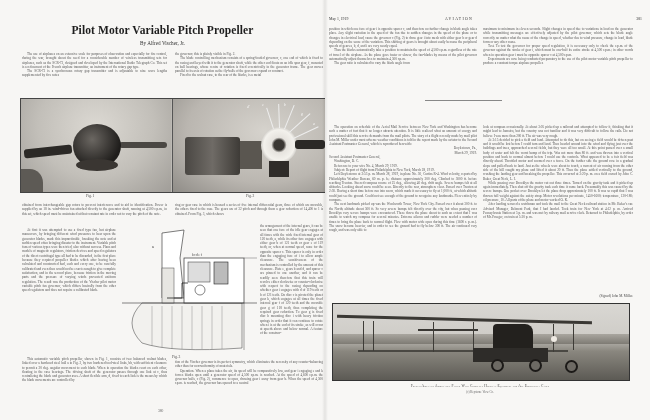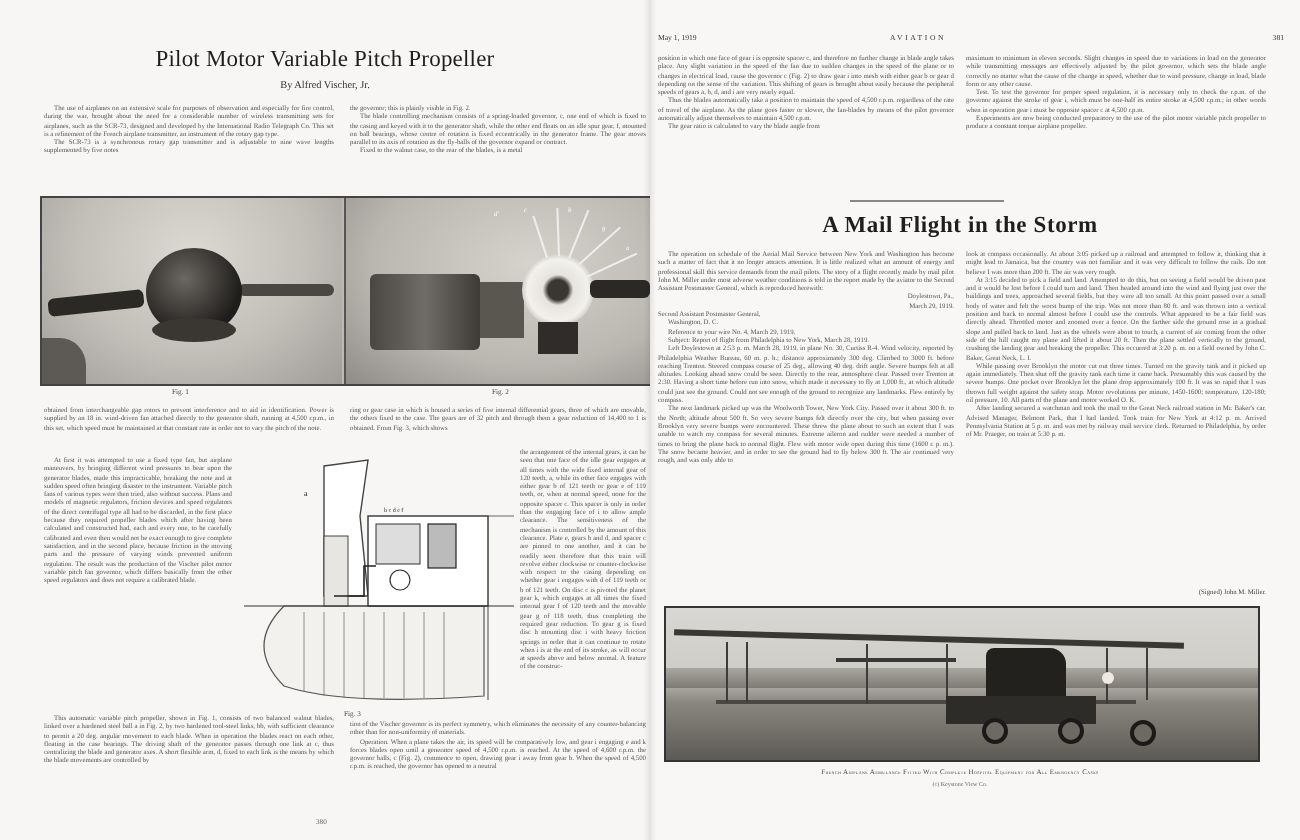--- a/index.html
+++ b/index.html
@@ -17,21 +17,21 @@
   .gutter { position: absolute; left: 322px; top: 0; width: 6px; height: 420px;
     background: linear-gradient(90deg, rgba(0,0,0,0.0), rgba(0,0,0,0.08), rgba(0,0,0,0.0)); }
 
   .col-text { font-size: 3.4px; line-height: 4.3px; text-align: justify; color: #555; }
   .col-text p { margin: 0; text-indent: 5px; }
   .col-text p.noindent { text-indent: 0; }
   .col-text .right-align { text-align: right; }
 
   
   .art1-title { position: absolute; left: 0; width: 325px; top: 24px; text-align: center;
-    font-size: 11.5px; font-weight: normal; color: #1e1e1e; letter-spacing: 0.1px; }
+    font-size: 11.5px; font-weight: bold; color: #1e1e1e; letter-spacing: 0.1px; }
   .art1-byline { position: absolute; left: 0; width: 325px; top: 40px; text-align: center;
     font-size: 5.2px; color: #333; }
   .l-intro-a { position: absolute; left: 22px; top: 52px; width: 145px; }
   .l-intro-b { position: absolute; left: 175px; top: 52px; width: 148px; }
 
   .photo-box { position: absolute; left: 20px; top: 98px; width: 304px; height: 93px;
     border: 1px solid #444; background: #bdbab5; overflow: hidden; }
   .photo-fig1 { position: absolute; left: 0; top: 0; width: 150px; height: 93px;
     background: radial-gradient(ellipse at 50% 30%, #dcd9d3 0%, #c2bfb9 55%, #a09d98 100%); }
   .photo-fig2 { position: absolute; left: 151px; top: 0; width: 153px; height: 93px;
@@ -190,21 +190,20 @@
       <p>Thus the blades automatically take a position to maintain the speed of 4,500 r.p.m. regardless of the rate of travel of the airplane. As the plane goes faster or slower, the fan-blades by means of the pilot governor automatically adjust themselves to maintain 4,500 r.p.m.</p>
       <p>The gear ratio is calculated to vary the blade angle from</p>
     </div>
     <div class="col-text r-top-b">
       <p class="noindent">maximum to minimum in eleven seconds. Slight changes in speed due to variations in load on the generator while transmitting messages are effectively adjusted by the pilot governor, which sets the blade angle correctly no matter what the cause of the change in speed, whether due to wind pressure, change in load, blade form or any other cause.</p>
       <p>Test. To test the governor for proper speed regulation, it is necessary only to check the r.p.m. of the governor against the stroke of gear i, which must be one-half its entire stroke at 4,500 r.p.m.; in other words when in operation gear i must be opposite spacer c at 4,500 r.p.m.</p>
       <p>Experiments are now being conducted preparatory to the use of the pilot motor variable pitch propeller to produce a constant torque airplane propeller.</p>
     </div>
 
     <div class="rule"></div>
-    <div class="art2-title">A Mail Flight in the Storm</div>
 
     <div class="col-text r-col-a">
       <p>The operation on schedule of the Aerial Mail Service between New York and Washington has become such a matter of fact that it no longer attracts attention. It is little realized what an amount of energy and professional skill this service demands from the mail pilots. The story of a flight recently made by mail pilot John M. Miller under most adverse weather conditions is told in the report made by the aviator to the Second Assistant Postmaster General, which is reproduced herewith:</p>
       <p class="right-align">Doylestown, Pa.,</p>
       <p class="right-align">March 29, 1919.</p>
       <p class="noindent">Second Assistant Postmaster General,</p>
       <p>Washington, D. C.</p>
       <p>Reference to your wire No. 4, March 29, 1919.</p>
       <p>Subject: Report of flight from Philadelphia to New York, March 28, 1919.</p>
       <p>Left Doylestown at 2:53 p. m. March 28, 1919, in plane No. 30, Curtiss R-4. Wind velocity, reported by Philadelphia Weather Bureau, 60 m. p. h.; distance approximately 300 deg. Climbed to 3000 ft. before reaching Trenton. Steered compass course of 25 deg., allowing 40 deg. drift angle. Severe bumps felt at all altitudes. Looking ahead snow could be seen. Directly to the rear, atmosphere clear. Passed over Trenton at 2:30. Having a short time before run into snow, which made it necessary to fly at 1,000 ft., at which altitude could just see the ground. Could not see enough of the ground to recognize any landmarks. Flew entirely by compass.</p>

